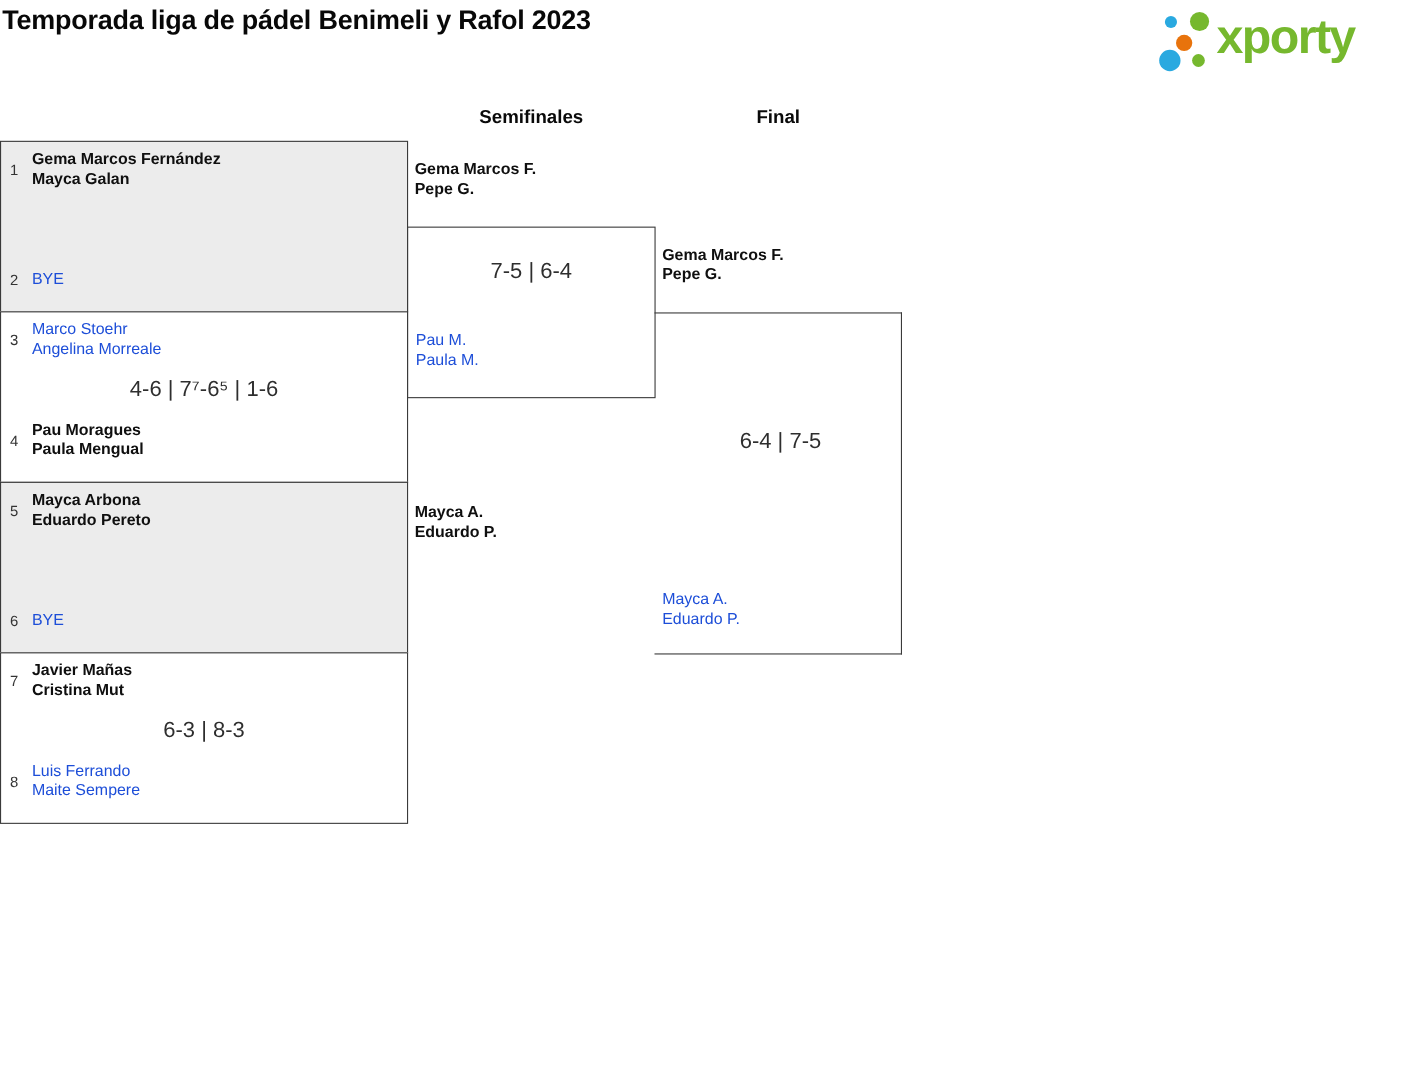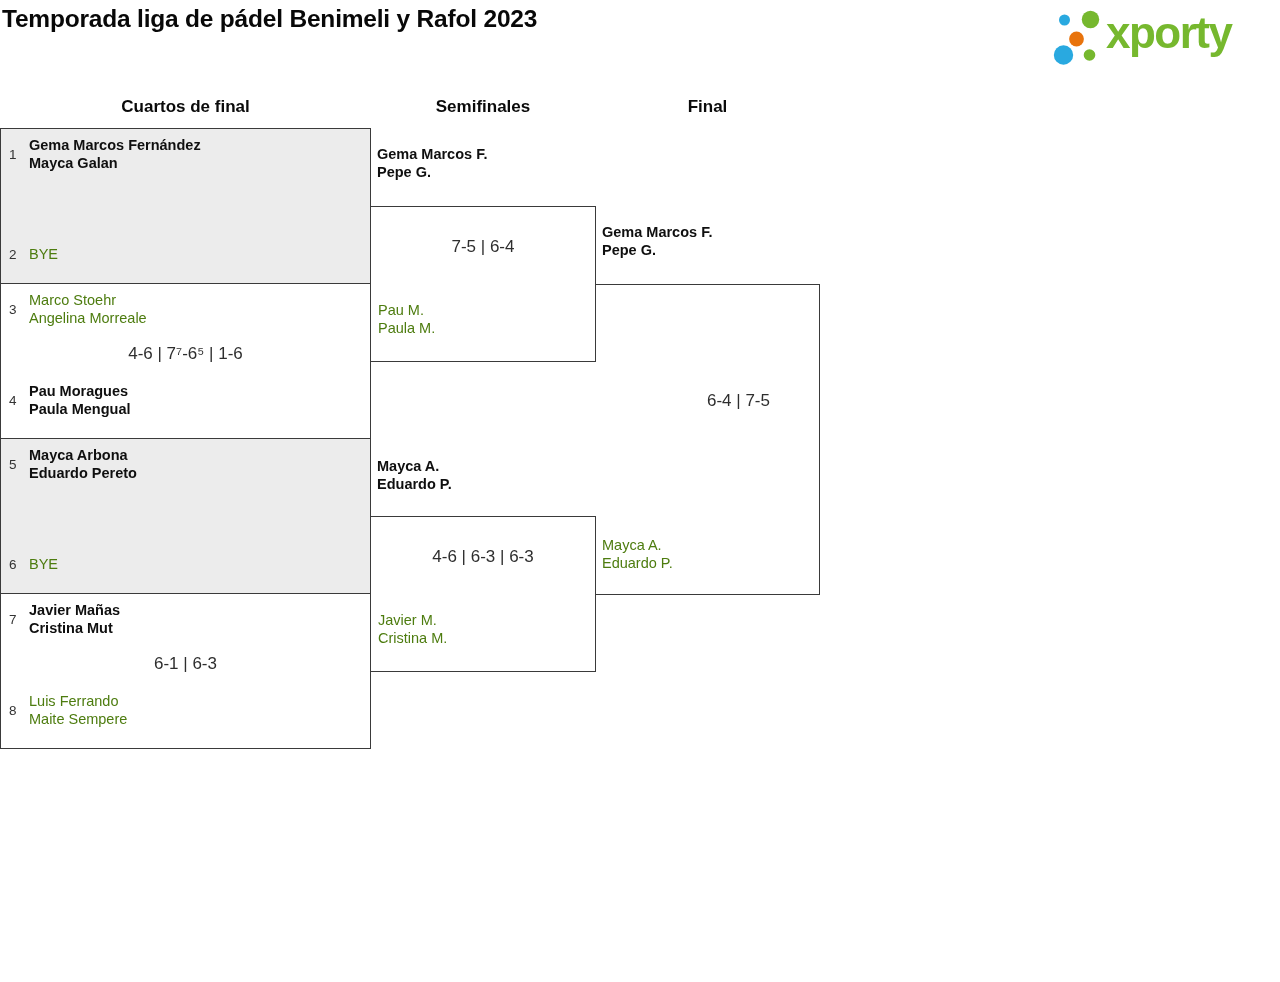--- a/index.html
+++ b/index.html
@@ -40,51 +40,50 @@
     box-sizing:border-box;
   }
   
   .team-row{position:absolute;left:0;display:flex;align-items:center;}
   .team-row.top{top:8px;}
   .team-row.bottom{bottom:20px;}
   .seed{
     flex:none;width:20px;padding-left:8px;
     font-size:13.5px;color:#333333;font-weight:400;
   }
-  .names{font-size:14.5px;line-height:17.5px;color:#4d7c0f;font-weight:400;}
+  .names{font-size:14.5px;line-height:17.5px;color:#1d4ed8;font-weight:400;}
   .names.winner{font-weight:700;color:#0f0f0f;}
   .team-label{position:absolute;}
   .sf-loser{position:absolute;left:7px;bottom:24px;}
   
   .score{
-    font-size:17px;color:#2e2e2e;text-align:center;line-height:18px;
+    font-size:20px;color:#2e2e2e;text-align:center;line-height:18px;
   }
   .qf-score{position:absolute;left:0;width:100%;top:calc(50% - 16px);}
   .sf-score{position:absolute;left:0;width:100%;top:31px;}
-  .final-score{position:absolute;left:626px;top:392px;width:225px;}
+  .final-score{position:absolute;left:597px;top:392px;width:225px;}
 </style>
 </head>
 <body>
 
 <div class="page">
 
   <div class="title">
     <div>Temporada liga de pádel Benimeli y Rafol 2023</div>
   </div>
 
   <svg class="logo-svg" viewBox="0 0 230 70" xmlns="http://www.w3.org/2000/svg">
     <circle cx="16.5" cy="20" r="5.5" fill="#29A9E0"></circle>
     <circle cx="42.5" cy="19.5" r="8.7" fill="#76B82E"></circle>
     <circle cx="28.5" cy="39" r="7.4" fill="#E8730C"></circle>
     <circle cx="15.5" cy="55" r="9.7" fill="#29A9E0"></circle>
     <circle cx="41.5" cy="55" r="5.8" fill="#76B82E"></circle>
     <text x="58" y="48" font-size="44" font-weight="700" letter-spacing="-1.5" fill="#76B82E" font-family="Liberation Sans, DejaVu Sans, sans-serif">xporty</text>
   </svg>
 
-  <div class="round-header" style="left:0;width:371px">Cuartos de final</div>
   <div class="round-header" style="left:370px;width:226px">Semifinales</div>
   <div class="round-header" style="left:595px;width:225px">Final</div>
 
   <div class="qf-box shaded" style="top:128px">
     <div class="team-row top">
       <div class="seed">1</div>
       <div class="names winner">
         <div>Gema Marcos Fernández</div>
         <div>Mayca Galan</div>
       </div>
@@ -132,21 +131,21 @@
   </div>
 
   <div class="qf-box" style="top:593px">
     <div class="team-row top">
       <div class="seed">7</div>
       <div class="names winner">
         <div>Javier Mañas</div>
         <div>Cristina Mut</div>
       </div>
     </div>
-    <div class="score qf-score">6-1 | 6-3</div>
+    <div class="score qf-score">6-3 | 8-3</div>
     <div class="team-row bottom">
       <div class="seed">8</div>
       <div class="names">
         <div>Luis Ferrando</div>
         <div>Maite Sempere</div>
       </div>
     </div>
   </div>
 
   <div class="team-label names winner" style="left:377px;top:146px">
@@ -158,27 +157,20 @@
     <div class="sf-loser names">
       <div>Pau M.</div>
       <div>Paula M.</div>
     </div>
   </div>
 
   <div class="team-label names winner" style="left:377px;top:458px">
     <div>Mayca A.</div>
     <div>Eduardo P.</div>
   </div>
-  <div class="sf-box" style="top:516px">
-    <div class="score sf-score">4-6 | 6-3 | 6-3</div>
-    <div class="sf-loser names">
-      <div>Javier M.</div>
-      <div>Cristina M.</div>
-    </div>
-  </div>
 
   <div class="final-bracket"></div>
   <div class="team-label names winner" style="left:602px;top:224px">
     <div>Gema Marcos F.</div>
     <div>Pepe G.</div>
   </div>
   <div class="score final-score">6-4 | 7-5</div>
   <div class="team-label names" style="left:602px;top:537px">
     <div>Mayca A.</div>
     <div>Eduardo P.</div>

